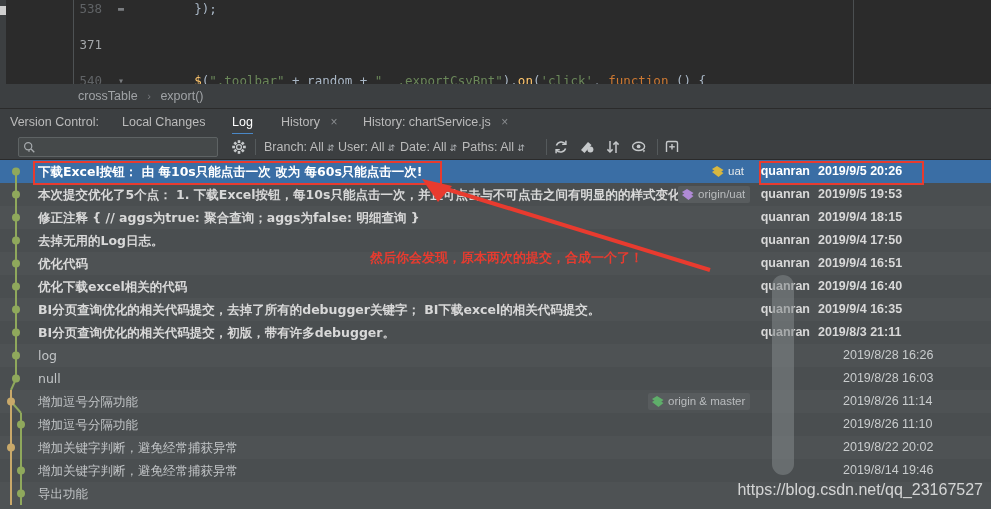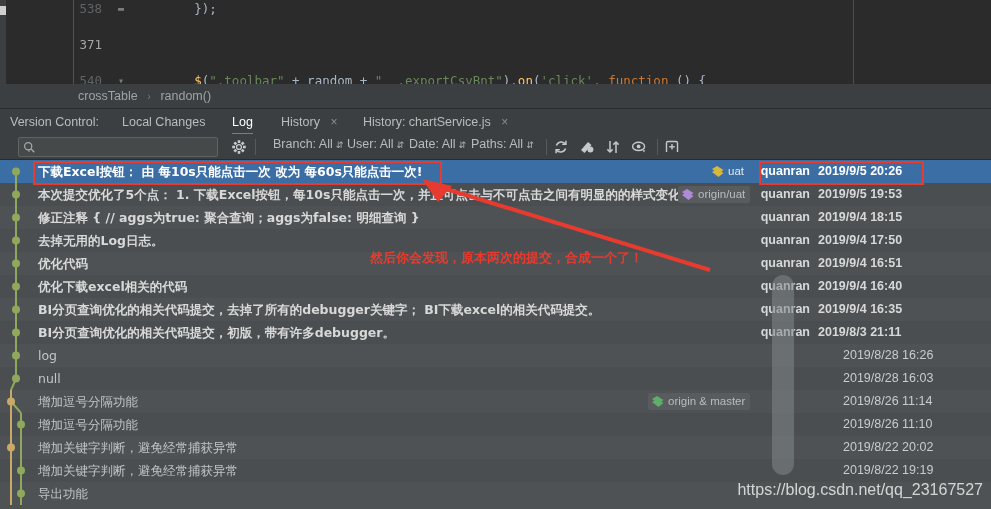--- a/index.html
+++ b/index.html
@@ -96,22 +96,22 @@
     position: absolute; left: 4px; top: 3px; width: 13px; height: 13px;
   }
   .searchbox .mag svg { display: block; }
   .tbicon {
     position: absolute; top: 4px; width: 18px; height: 18px;
   }
   .tbsep {
     position: absolute; top: 5px; width: 1px; height: 16px; background: #555a5c;
   }
   .fchip {
-    position: absolute; top: 0; height: 26px; line-height: 20px;
-    color: #bbbbbb; font-size: 12.5px; white-space: nowrap; margin-left: 9px;
+    position: absolute; top: 0; height: 26px; line-height: 26px;
+    color: #bbbbbb; font-size: 12.5px; white-space: nowrap;
   }
   .fchip .arrows { color: #b0b3b6; font-size: 9px; padding-left: 3px; }
 
   
   .logarea {
     position: absolute; left: 0; top: 160px; width: 991px; height: 349px;
     background: #4e5254; overflow: hidden;
   }
   .logrow {
     position: relative; height: 23px; line-height: 23px;
@@ -196,21 +196,21 @@
       <span class="gutter">540</span>
       <span class="foldcol">▾</span>
       <span class="code-text">        <span class="tok-y">$</span><span class="tok-p">(</span><span class="tok-s">".toolbar"</span><span class="tok-p"> + random + </span><span class="tok-s">"  .exportCsvBnt"</span><span class="tok-p">).</span><span class="tok-y">on</span><span class="tok-p">(</span><span class="tok-s">'click'</span><span class="tok-p">, </span><span class="tok-k">function</span><span class="tok-p"> () {</span></span>
     </div>
 
   </div>
 
   <div class="breadcrumb">
     <span>crossTable</span>
     <span class="sep">›</span>
-    <span>random()</span>
+    <span>export()</span>
   </div>
 
   <div class="tabbar">
     <span class="vcsLabel">Version Control:</span>
     <span class="tab" style="left:122px">
       <span>Local Changes</span>
     </span>
     <span class="tab active" style="left:232px">
       <span>Log</span>
     </span>
@@ -498,21 +498,21 @@
 
     <div class="logrow even">
       <span class="graphcell">
         <svg width="36" height="23">
           <path d="M11 0 L11 23" stroke="#c9a96a" stroke-width="2" fill="none"></path>
           <path d="M21 0 L21 23" stroke="#8fa85c" stroke-width="2" fill="none"></path>
           <circle cx="21" cy="11.5" r="4" fill="#8fa85c"></circle>
         </svg>
       </span>
       <span class="subject plain">增加关键字判断，避免经常捕获异常</span>
-      <span class="date dim" style="left:843px">2019/8/22 19:19</span>
+      <span class="date dim" style="left:843px">2019/8/14 19:46</span>
     </div>
 
     <div class="logrow odd">
       <span class="graphcell">
         <svg width="36" height="23">
           <path d="M11 0 L11 23" stroke="#c9a96a" stroke-width="2" fill="none"></path>
           <path d="M21 0 L21 23" stroke="#8fa85c" stroke-width="2" fill="none"></path>
           <circle cx="21" cy="11.5" r="4" fill="#8fa85c"></circle>
         </svg>
       </span>

